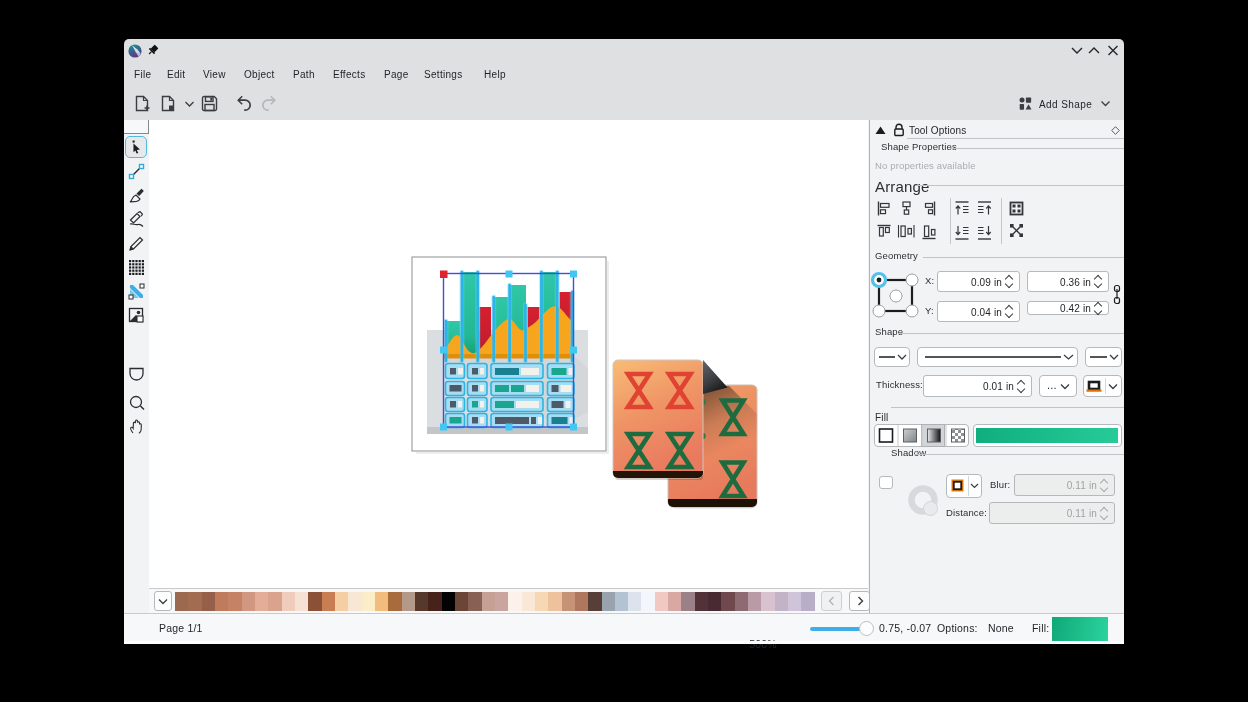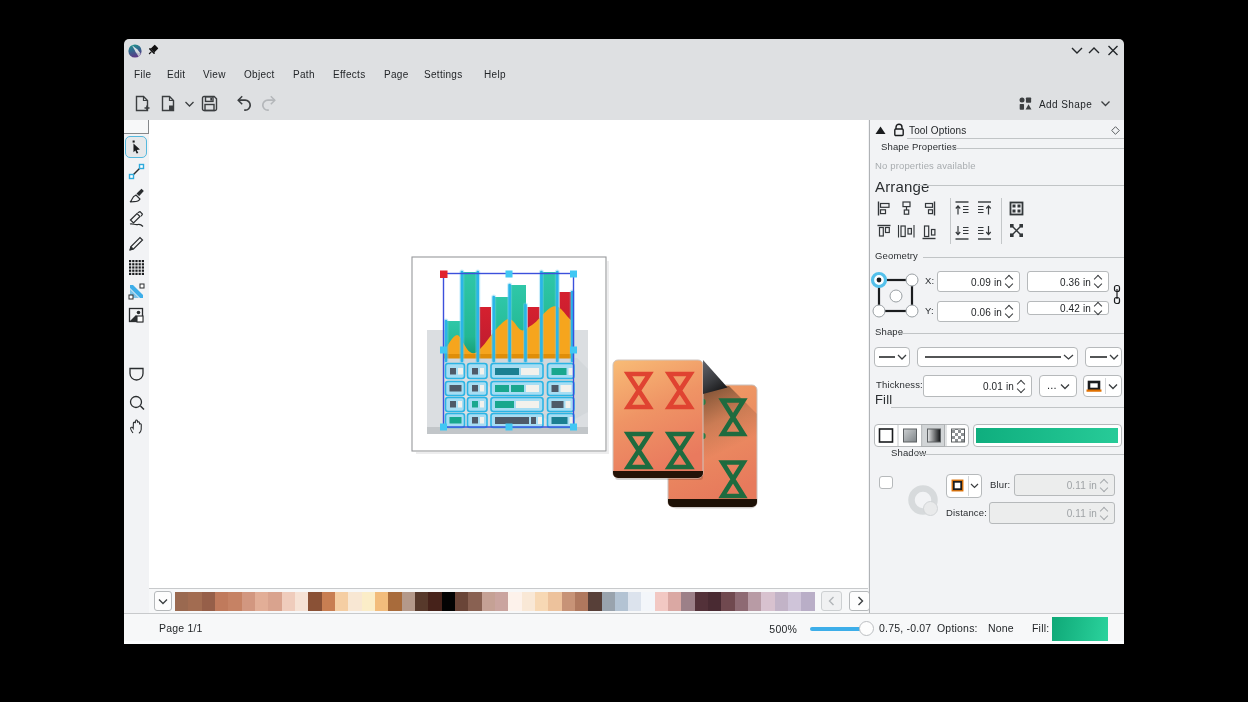--- a/index.html
+++ b/index.html
@@ -506,21 +506,21 @@
       <div class="spin" style="left:67px;top:151px;width:83px;height:21px">
           <span class="val">0.09 in</span>
           <span class="sparr"></span>
         </div>
       <div class="spin" style="left:157px;top:151px;width:82px;height:21px">
           <span class="val">0.36 in</span>
           <span class="sparr"></span>
         </div>
       <div style="position:absolute;left:55px;top:185px;font-size:9.5px">Y:</div>
       <div class="spin" style="left:67px;top:181px;width:83px;height:21px">
-          <span class="val">0.06 in</span>
+          <span class="val">0.04 in</span>
           <span class="sparr"></span>
         </div>
       <div class="spin" style="left:157px;top:181px;width:82px;height:14px">
           <span class="val">0.42 in</span>
           <span class="sparr"></span>
         </div>
       <svg style="position:absolute;left:243px;top:164px" width="8" height="22" viewBox="0 0 8 22" fill="none" stroke="#1a1c1e" stroke-width="1.2">
         <rect x="1.5" y="1.5" width="5" height="6" rx="2"></rect>
           <rect x="1.5" y="13.5" width="5" height="6" rx="2"></rect>
           <path d="M4 5 v10"></path>
@@ -549,21 +549,21 @@
             <text x="7" y="13" font-size="11" fill="#232629">...</text>
             <path d="M21 8.5 l4 4 l4 -4" stroke="#3b3e40" stroke-width="1.3" fill="none"></path>
           </svg></div>
       <div class="combo" style="left:213px;top:255px;width:39px;height:22px"><svg width="37" height="20" viewBox="0 0 37 20">
             <rect x="5" y="6" width="10" height="7" fill="none" stroke="#1a1c1e" stroke-width="2.6"></rect>
             <path d="M2.5 14.6 h15" stroke="#e07000" stroke-width="2.2"></path>
             <path d="M25 8.5 l4 4 l4 -4" stroke="#3b3e40" stroke-width="1.3" fill="none"></path>
             <path d="M21.5 2 v16" stroke="#d4d6d8" stroke-width="1"></path>
           </svg></div>
 
-      <div style="position:absolute;left:5px;top:272px;font-size:13px">Fill</div>
+      <div style="position:absolute;left:5px;top:292px;font-size:10px">Fill</div>
       <div class="hline" style="left:21px;right:0;top:287px"></div>
       <div style="position:absolute;left:4px;top:304px;width:95px;height:23px;background:#fff;border:1px solid #b6b9bb;border-radius:4px"></div>
       <div style="position:absolute;left:51px;top:304px;width:24px;height:23px;background:#d2d5d7;border:1px solid #aeb1b3"></div>
       <svg style="position:absolute;left:4px;top:304px" width="95" height="23" viewBox="0 0 95 23">
         <defs>
           <linearGradient id="gr1" x1="0" y1="0" x2="1" y2="1">
               <stop offset="0" stop-color="#cdd0d2"></stop>
               <stop offset="1" stop-color="#7e8488"></stop>
             </linearGradient>
           <linearGradient id="gr2" x1="0" y1="0" x2="1" y2="0">
@@ -607,21 +607,21 @@
         </div>
       <div style="position:absolute;left:76px;top:387px;font-size:9.5px">Distance:</div>
       <div class="spin dis" style="left:119px;top:382px;width:126px;height:22px">
           <span class="val">0.11 in</span>
           <span class="sparr dis"></span>
         </div>
     </div>
   </div>
   <div id="statusbar">
     <div style="position:absolute;left:35px;top:8px">Page 1/1</div>
-    <div style="position:absolute;left:605px;top:9px;width:68px;text-align:right">500%</div>
+    <div style="position:absolute;left:605px;top:24px;width:68px;text-align:center">500%</div>
     <div style="position:absolute;left:686px;top:13px;width:61px;height:4px;border-radius:2px;background:#3daee9"></div>
     <div style="position:absolute;left:735px;top:7px;width:15px;height:15px;border-radius:50%;background:#fdfdfd;border:1px solid #bcbfc2"></div>
     <div style="position:absolute;left:755px;top:8px">0.75, -0.07</div>
     <div style="position:absolute;left:813px;top:8px">Options:</div>
     <div style="position:absolute;left:864px;top:8px">None</div>
     <div style="position:absolute;left:908px;top:8px">Fill:</div>
     <div style="position:absolute;left:928px;top:3px;width:56px;height:24px;background:linear-gradient(100deg,#0fa877,#2bd39d)"></div>
   </div>
   <div id="winbottom"></div>
 </div>

